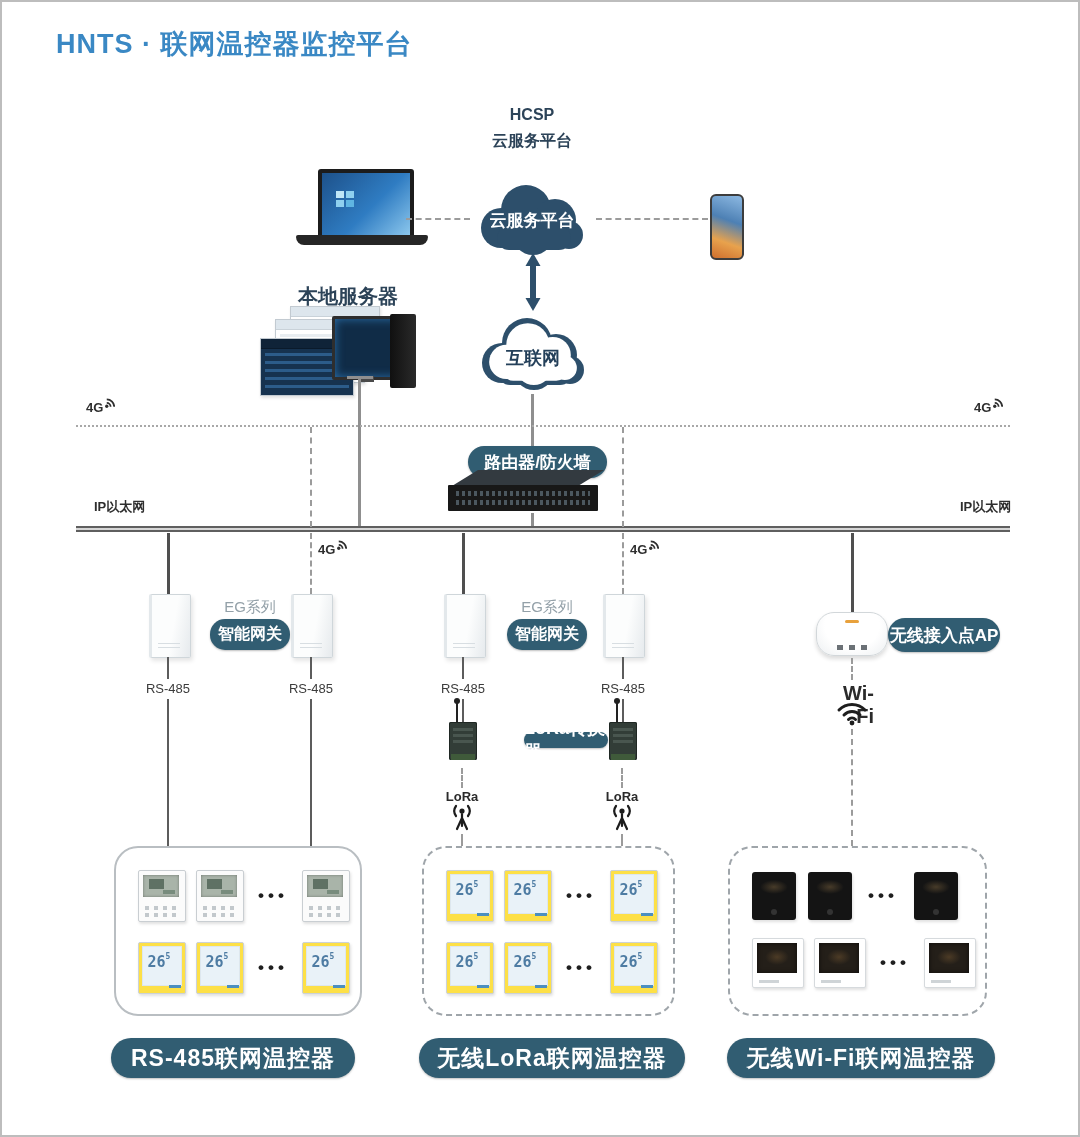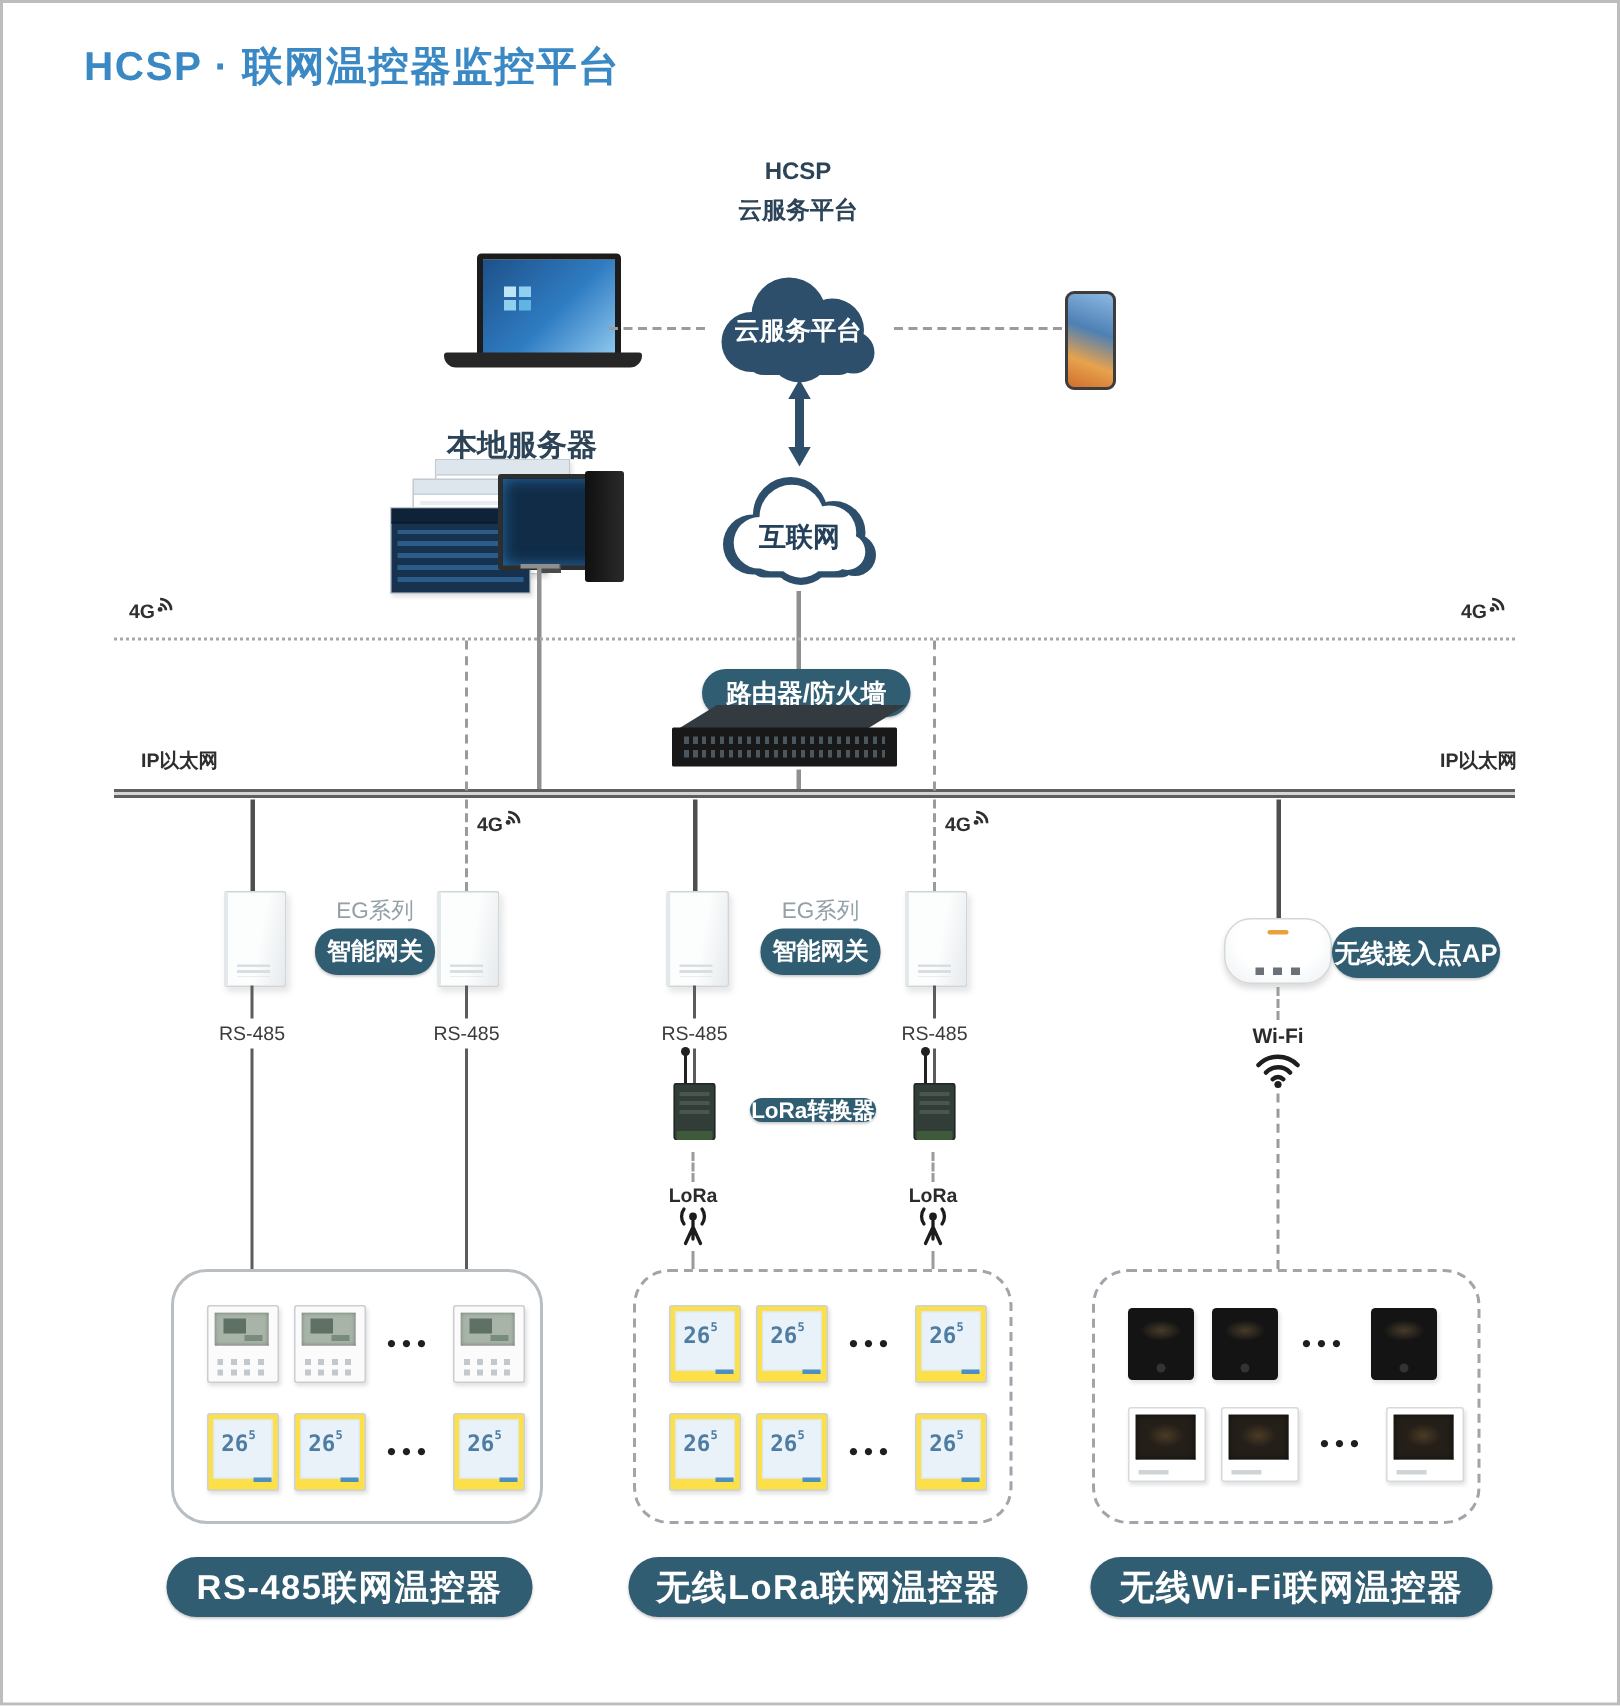--- a/index.html
+++ b/index.html
@@ -122,21 +122,21 @@
 
   
   .g4icon{display:flex;align-items:flex-end;font-size:13px;font-weight:bold;color:#2f2f2f;}
   .g4icon svg{margin-left:1px;margin-bottom:6px;}
 </style>
 </head>
 <body>
 
 <div class="canvas">
 
-  <div class="abs title">HCSP · 联网温控器监控平台</div>
+  <div class="abs title">HNTS · 联网温控器监控平台</div>
 
   <div class="abs hcsp ctr h-navy">
     <div>HCSP</div>
     <div>云服务平台</div>
   </div>
 
   <div class="abs laptop-screen">
     <div class="abs win-sq"></div>
   </div>
   <div class="abs laptop-base"></div>
@@ -306,21 +306,21 @@
       <div class="conv-body"></div>
       <div class="conv-panel"></div>
       <div class="conv-term"></div>
   </div>
   <div class="abs converter" style="left:607px;top:700px;">
     <div class="conv-ant"></div>
       <div class="conv-body"></div>
       <div class="conv-panel"></div>
       <div class="conv-term"></div>
   </div>
-  <div class="abs badge" style="left:498px;top:730px;width:84px;height:16px;font-size:15px;border-radius:15px;">LoRa转换器</div>
+  <div class="abs badge" style="left:522px;top:730px;width:84px;height:16px;font-size:18px;border-radius:15px;">LoRa转换器</div>
 
   <div class="abs vdash" style="left:459px;top:766px;height:20px;"></div>
   <div class="abs vdash" style="left:619px;top:766px;height:20px;"></div>
   <div class="abs ctr" style="left:440px;top:787px;width:40px;font-size:13px;font-weight:bold;color:#2b2b2b;">LoRa</div>
   <div class="abs ctr" style="left:600px;top:787px;width:40px;font-size:13px;font-weight:bold;color:#2b2b2b;">LoRa</div>
   <svg class="abs" style="left:446px;top:802px;" width="28" height="28" viewBox="0 0 28 28">
     <circle cx="14" cy="7" r="2.6" fill="#1c1c1c"></circle>
     <path d="M8 2 a 8.5 8.5 0 0 0 0 10 M20 2 a 8.5 8.5 0 0 1 0 10" fill="none" stroke="#1c1c1c" stroke-width="2.2" stroke-linecap="round"></path>
     <path d="M14 10 L14 22 M9 25 L14 14 L19 25" fill="none" stroke="#1c1c1c" stroke-width="2.2" stroke-linecap="round"></path>
   </svg>
@@ -331,21 +331,21 @@
   </svg>
   <div class="abs vdash" style="left:459px;top:832px;height:12px;"></div>
   <div class="abs vdash" style="left:619px;top:832px;height:12px;"></div>
 
   <div class="abs ap">
       <div class="led"></div>
       <div class="ports"></div>
     </div>
   <div class="abs badge" style="left:886px;top:616px;width:112px;height:34px;font-size:17px;border-radius:17px;">无线接入点AP</div>
   <div class="abs vdash" style="left:849px;top:656px;height:22px;"></div>
-  <div class="abs ctr" style="left:828px;top:680px;width:44px;font-size:14px;font-weight:bold;color:#2b2b2b;">Wi-Fi</div>
+  <div class="abs ctr" style="left:828px;top:680px;width:44px;font-size:20px;font-weight:bold;color:#2b2b2b;text-align:right;">Wi-Fi</div>
   <svg class="abs" style="left:834px;top:698px;" width="32" height="26" viewBox="0 0 32 26">
     <g fill="none" stroke="#1e1e1e" stroke-width="3" stroke-linecap="round">
       <path d="M3 10 a 18 18 0 0 1 26 0"></path>
         <path d="M8 15 a 11 11 0 0 1 16 0"></path>
         <path d="M12.5 19.5 a 5 5 0 0 1 7 0"></path>
     </g>
     <circle cx="16" cy="23" r="2.4" fill="#1e1e1e"></circle>
   </svg>
   <div class="abs vdash" style="left:849px;top:727px;height:117px;"></div>
 

